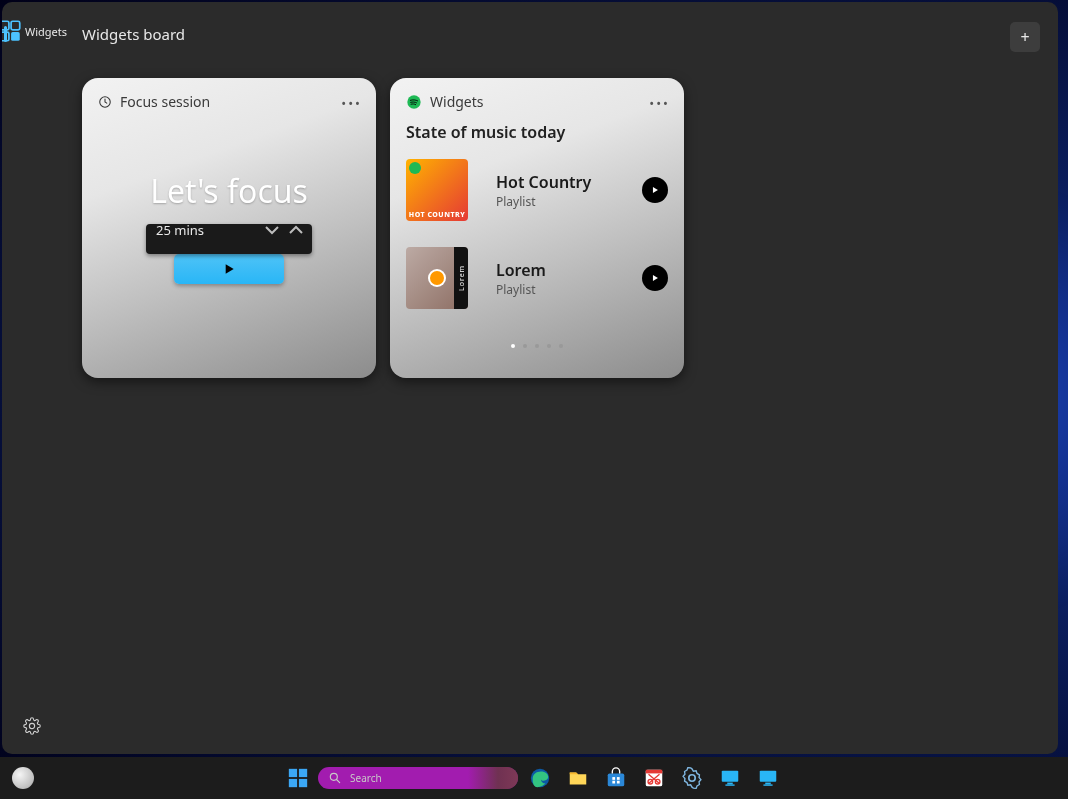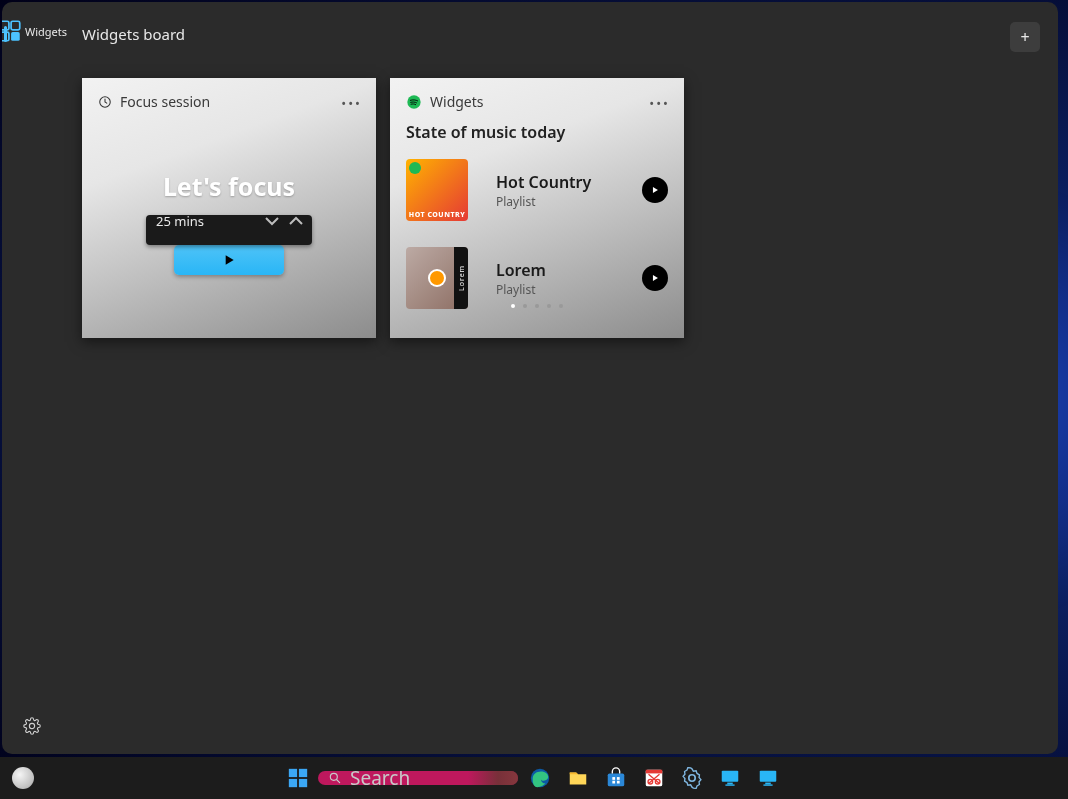--- a/index.html
+++ b/index.html
@@ -102,22 +102,22 @@
     justify-content: center;
     font-size: 16px;
     cursor: pointer;
   }
   .widgets-row {
     display: flex;
     gap: 14px;
   }
   .widget-card {
     width: 294px;
-    height: 260px;
-    border-radius: 0;
+    height: 300px;
+    border-radius: 16px;
     background: linear-gradient(160deg, #f2f2f2 0%, #e6e6e6 30%, #c0c0c0 60%, #8c8c8c 100%);
     position: relative;
     padding: 14px 16px;
     box-shadow: 0 4px 12px rgba(0,0,0,0.5);
   }
   .widget-head {
     display: flex;
     align-items: center;
     gap: 8px;
   }
@@ -137,22 +137,22 @@
   }
   
   .focus-body {
     display: flex;
     flex-direction: column;
     align-items: center;
     margin-top: 58px;
   }
   .focus-heading {
     color: #fff;
-    font-size: 25px;
-    font-weight: 700;
+    font-size: 32px;
+    font-weight: 400;
     text-shadow: 0 1px 2px rgba(0,0,0,0.25);
     margin-bottom: 12px;
     text-align: right;
   }
   .duration-box {
     width: 166px;
     height: 30px;
     background: #1a1a1a;
     border-radius: 4px;
     display: flex;
@@ -292,29 +292,29 @@
     gap: 6px;
   }
   .tb-start {
     width: 28px; height: 28px;
     display:flex; align-items:center; justify-content:center;
     cursor:pointer;
   }
   .tb-start svg { width:22px; height:22px; }
   .search-pill {
     width: 200px;
-    height: 14px;
-    background: #be185d;
+    height: 22px;
+    background: #a21caf;
     border-radius: 15px;
     display: flex;
     align-items: center;
     padding: 0 10px;
     gap: 8px;
     color: #c8c8c8;
-    font-size: 19px;
+    font-size: 10px;
     cursor: text;
     position: relative;
     overflow: hidden;
   }
   .search-pill svg { width:14px; height:14px; }
   .search-decor {
     position:absolute; right:0; top:0; bottom:0; width:50px;
     background: linear-gradient(90deg, transparent 0%, #5a3a2a 60%, #6e4530 100%);
     opacity:0.7;
   }

